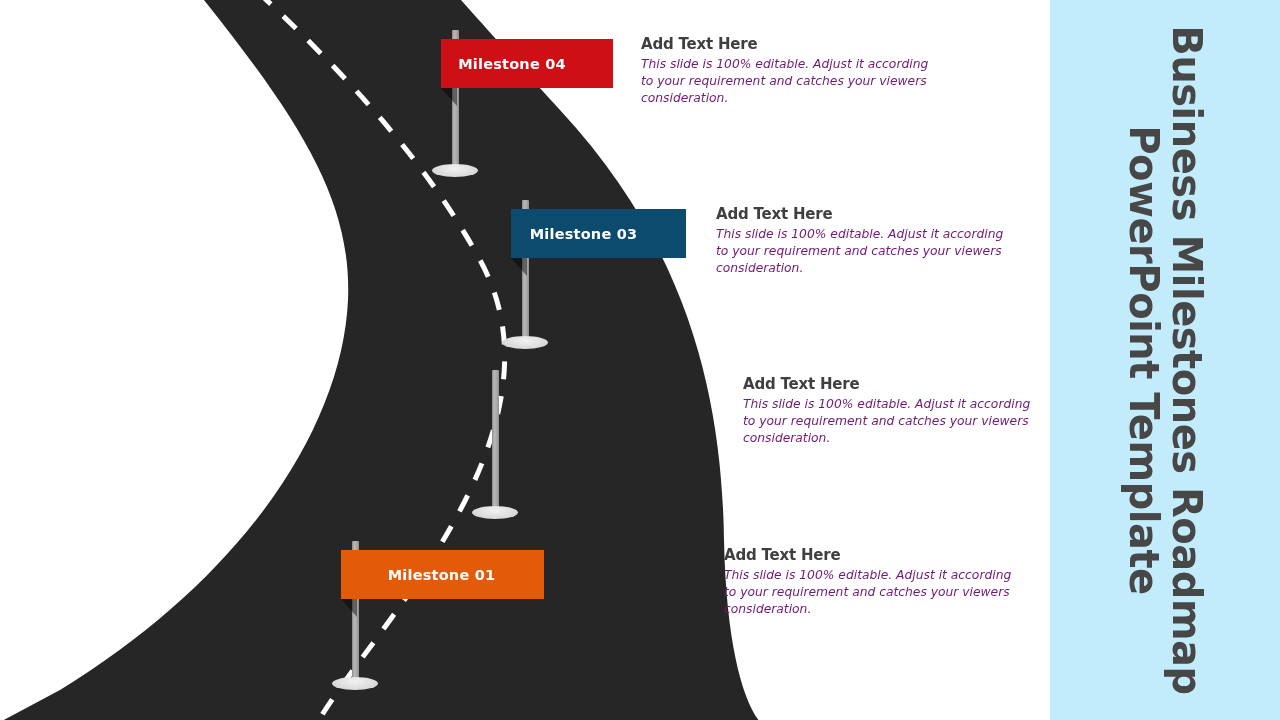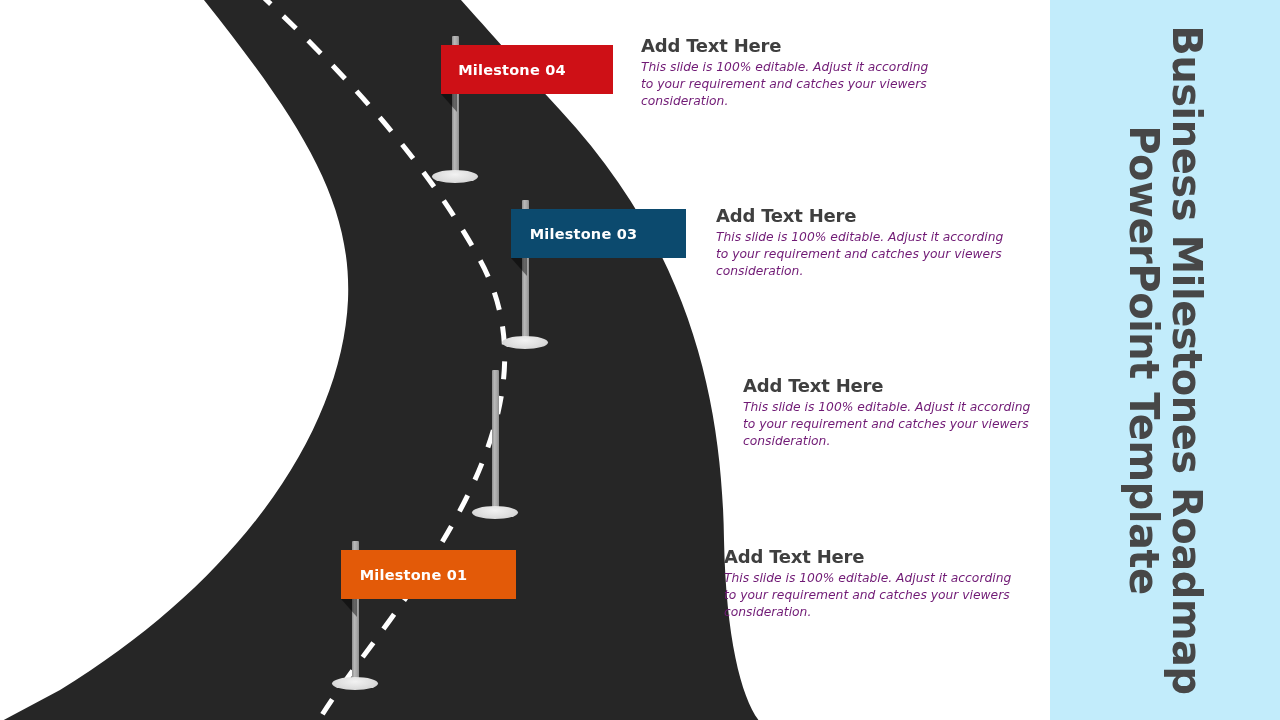--- a/index.html
+++ b/index.html
@@ -120,21 +120,21 @@
   }
 
   
   .textblock {
     position: absolute;
     width: 290px;
   }
   .tb-title {
     font-family: "DejaVu Sans", sans-serif;
     font-weight: bold;
-    font-size: 18px;
+    font-size: 15px;
     color: #3f3f3f;
     letter-spacing: -0.2px;
     margin: 0 0 3px 0;
     white-space: nowrap;
   }
   .tb-body {
     font-family: "DejaVu Sans", sans-serif;
     font-style: italic;
     font-size: 12.3px;
     line-height: 16.8px;
@@ -156,21 +156,21 @@
              C 742 700, 726 640, 724 540
              C 722 400, 690 250, 560 110
              C 510 55, 470 10, 452 -10
              Z" fill="#262626"></path>
     <path d="M 258 -8
              C 330 60, 420 150, 480 260
              C 545 378, 470 510, 390 620
              C 355 668, 330 700, 318 722" fill="none" stroke="#ffffff" stroke-width="5" stroke-dasharray="18 17" stroke-linecap="butt"></path>
   </svg>
 
-  <div class="milestone" style="left:0; top:6px; width:1280px; height:628px;border-radius:17px;">
+  <div class="milestone" style="left:0; top:0; width:1280px; height:628px;border-radius:17px;">
     <div class="pole" style="left:452px; top:30px; height:142px;"></div>
     <div class="pole-base" style="left:432px; top:164px;"></div>
     <div class="flag" style="left:441px; top:39px; width:172px;">
       <div class="flag-fold"></div>
       <div class="flag-body" style="background:#ce1016; clip-path:polygon(0 0, 100% 0, 100% 100%, 82.5% 50%, 100% 0, 100% 100%, 0 100%);">
         <span class="flag-label">Milestone 04</span>
       </div>
     </div>
   </div>
   <div class="textblock" style="left:641px; top:35px;">
@@ -200,21 +200,21 @@
   <div class="textblock" style="left:743px; top:375px;">
     <p class="tb-title">Add Text Here</p>
     <p class="tb-body">This slide is 100% editable. Adjust it according to your requirement and catches your viewers consideration.</p>
   </div>
 
   <div class="milestone" style="left:0; top:0; width:1280px; height:720px;">
     <div class="pole" style="left:352px; top:541px; height:144px;"></div>
     <div class="pole-base" style="left:332px; top:677px;"></div>
     <div class="flag" style="left:341px; top:550px; width:175px;">
       <div class="flag-fold"></div>
-      <div class="flag-body" style="background:#e35a08; clip-path:polygon(0 0, 100% 0, 100% 100%, 82.5% 50%, 100% 0, 100% 100%, 0 100%);">
+      <div class="flag-body" style="background:#e35a08; clip-path:polygon(0 0, 100% 0, 100% 100%, 82.5% 50%, 100% 0, 100% 100%, 0 100%);padding-left:28px;">
         <span class="flag-label">Milestone 01</span>
       </div>
     </div>
   </div>
   <div class="textblock" style="left:724px; top:546px;">
     <p class="tb-title">Add Text Here</p>
     <p class="tb-body">This slide is 100% editable. Adjust it according to your requirement and catches your viewers consideration.</p>
   </div>
 
   <div id="title-panel">

